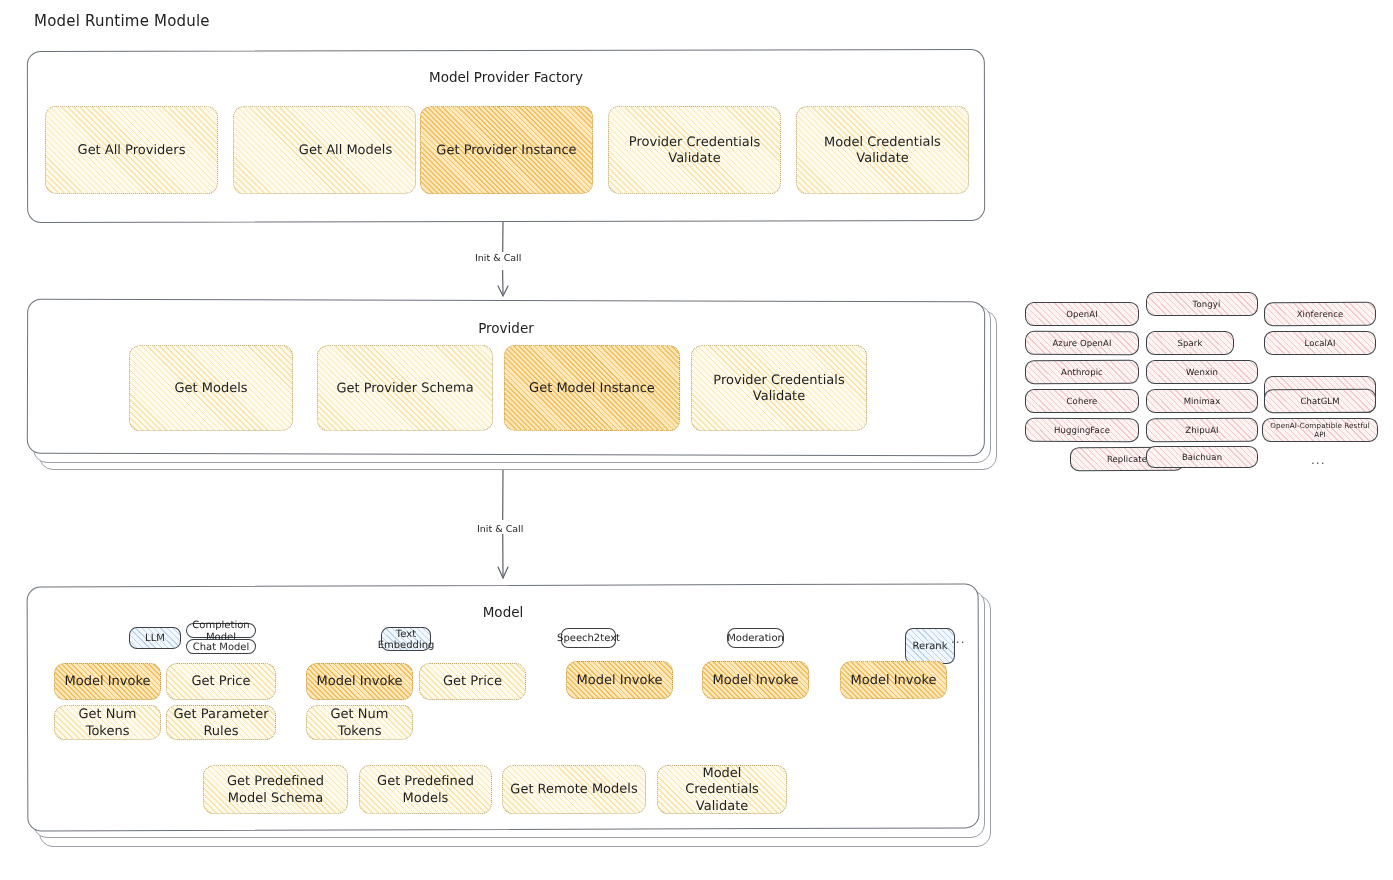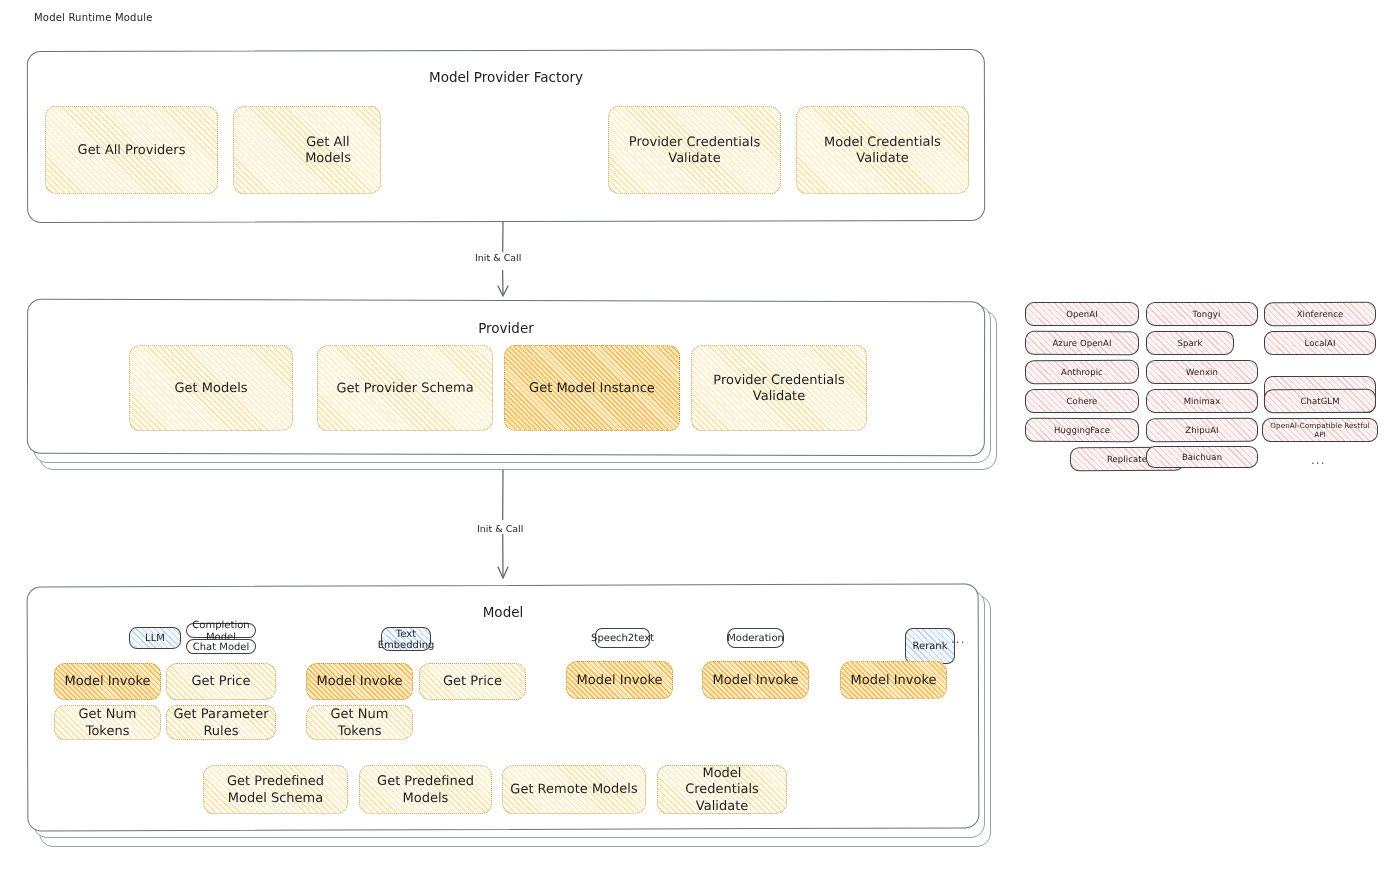--- a/index.html
+++ b/index.html
@@ -8,21 +8,21 @@
     width:1393px;height:880px;position:relative;overflow:hidden;
     font-family:"DejaVu Sans","Liberation Sans",sans-serif;
     color:#1e1e1e;
   }
   .canvas{position:absolute;left:0;top:0;width:1393px;height:880px;}
   .title{
     position:absolute;
     font-size:15px;letter-spacing:.2px;color:#1e1e1e;
     white-space:nowrap;
   }
-  #page-title{font-size:10px;}
+  #page-title{font-size:15px;}
 
   
   .panel{
     position:absolute;box-sizing:border-box;
     background:#ffffff;
     border:1.1px solid #6c727a;
     border-radius:14px;
   }
   .panel-shadow{
     position:absolute;box-sizing:border-box;
@@ -120,21 +120,22 @@
 <body>
 
 <div class="canvas">
 
   <div class="title" id="page-title" style="left:34px;top:12px;">Model Runtime Module</div>
 
   <div class="panel j1" style="left:27px;top:50px;width:958px;height:172px;"></div>
   <div class="panel-label" style="left:27px;top:69px;width:958px;">Model Provider Factory</div>
 
   <div class="node fill-yellow j2" style="left:45px;top:106px;width:173px;height:88px;">Get All Providers</div>
-  <div class="node fill-yellow j3" style="left:233px;top:106px;width:148px;height:88px;padding-left:48px;">Get All Models</div>
+  <div class="node fill-yellow j3" style="left:233px;top:106px;width:183px;height:88px;padding-left:48px;">Get All Models</div>
+  <div class="node fill-orange orange j1" style="left:420px;top:106px;width:173px;height:88px;">Get Provider Instance</div>
   <div class="node fill-yellow j2" style="left:608px;top:106px;width:173px;height:88px;">Provider Credentials Validate</div>
   <div class="node fill-yellow j3" style="left:796px;top:106px;width:173px;height:88px;">Model Credentials Validate</div>
 
   <svg class="conn" style="left:488px;top:222px;width:30px;height:80px;" viewBox="0 0 30 80">
     <path d="M15,0 L14.6,40 M14.6,48 L15,72" stroke="#5c6066" stroke-width="1.2" fill="none"></path>
     <path d="M10,64 L15,74 L20,64" stroke="#5c6066" stroke-width="1.2" fill="none" stroke-linecap="round"></path>
   </svg>
   <div class="conn-label" style="left:472px;top:252px;">Init &amp; Call</div>
 
   <div class="panel-shadow" style="left:39px;top:310px;width:958px;height:160px;"></div>
@@ -147,21 +148,21 @@
   <div class="node fill-orange orange j2" style="left:504px;top:345px;width:176px;height:86px;">Get Model Instance</div>
   <div class="node fill-yellow j1" style="left:691px;top:345px;width:176px;height:86px;">Provider Credentials Validate</div>
 
   <div class="chip fill-pink j1" style="left:1025px;top:302px;width:114px;height:24px;">OpenAI</div>
   <div class="chip fill-pink j2" style="left:1025px;top:331px;width:114px;height:24px;">Azure OpenAI</div>
   <div class="chip fill-pink j3" style="left:1025px;top:360px;width:114px;height:24px;">Anthropic</div>
   <div class="chip fill-pink j1" style="left:1025px;top:389px;width:114px;height:24px;">Cohere</div>
   <div class="chip fill-pink j2" style="left:1025px;top:418px;width:114px;height:24px;">HuggingFace</div>
   <div class="chip fill-pink j3" style="left:1025px;top:447px;width:114px;height:24px;margin-left:45px;">Replicate</div>
 
-  <div class="chip fill-pink j2" style="left:1146px;top:302px;width:112px;height:24px;padding-left:12px;">Tongyi</div>
+  <div class="chip fill-pink j2" style="left:1146px;top:292px;width:112px;height:24px;padding-left:12px;">Tongyi</div>
   <div class="chip fill-pink j3" style="left:1146px;top:331px;width:88px;height:24px;">Spark</div>
   <div class="chip fill-pink j1" style="left:1146px;top:360px;width:112px;height:24px;">Wenxin</div>
   <div class="chip fill-pink j2" style="left:1146px;top:389px;width:112px;height:24px;">Minimax</div>
   <div class="chip fill-pink j3" style="left:1146px;top:418px;width:112px;height:24px;">ZhipuAI</div>
   <div class="chip fill-pink j1" style="left:1146px;top:446px;width:112px;height:22px;">Baichuan</div>
 
   <div class="chip fill-pink j3" style="left:1264px;top:302px;width:112px;height:24px;">Xinference</div>
   <div class="chip fill-pink j1" style="left:1264px;top:331px;width:112px;height:24px;">LocalAI</div>
   <div class="chip fill-pink j2" style="left:1264px;top:376px;width:112px;height:37px;">OpenLLM</div>
   <div class="chip fill-pink j3" style="left:1264px;top:389px;width:112px;height:24px;">ChatGLM</div>
@@ -186,21 +187,21 @@
   <div class="node fill-orange orange j2" style="left:54px;top:663px;width:107px;height:37px;">Model Invoke</div>
   <div class="node fill-yellow j1" style="left:166px;top:663px;width:110px;height:37px;">Get Price</div>
   <div class="node fill-yellow j3" style="left:54px;top:705px;width:107px;height:35px;">Get Num Tokens</div>
   <div class="node fill-yellow j2" style="left:166px;top:705px;width:110px;height:35px;">Get Parameter Rules</div>
 
   <div class="tchip fill-blue j3" style="left:381px;top:627px;width:50px;height:24px;">Text Embedding</div>
   <div class="node fill-orange orange j1" style="left:306px;top:663px;width:107px;height:37px;">Model Invoke</div>
   <div class="node fill-yellow j2" style="left:419px;top:663px;width:107px;height:37px;">Get Price</div>
   <div class="node fill-yellow j3" style="left:306px;top:705px;width:107px;height:35px;">Get Num Tokens</div>
 
-  <div class="tchip fill-white j1" style="left:595px;top:628px;width:55px;height:20px;border-radius:7px;">Speech2text</div>
+  <div class="tchip fill-white j1" style="left:561px;top:628px;width:55px;height:20px;border-radius:7px;">Speech2text</div>
   <div class="node fill-orange orange j2" style="left:566px;top:661px;width:107px;height:38px;">Model Invoke</div>
 
   <div class="tchip fill-white j3" style="left:727px;top:628px;width:57px;height:20px;">Moderation</div>
   <div class="node fill-orange orange j1" style="left:702px;top:661px;width:107px;height:38px;">Model Invoke</div>
 
   <div class="tchip fill-blue j2" style="left:861px;top:628px;width:50px;height:36px;margin-left:44px;">Rerank</div>
   <div class="node fill-orange orange j3" style="left:840px;top:661px;width:107px;height:38px;">Model Invoke</div>
 
   <div class="ellipsis" style="left:951px;top:632px;">...</div>
 

